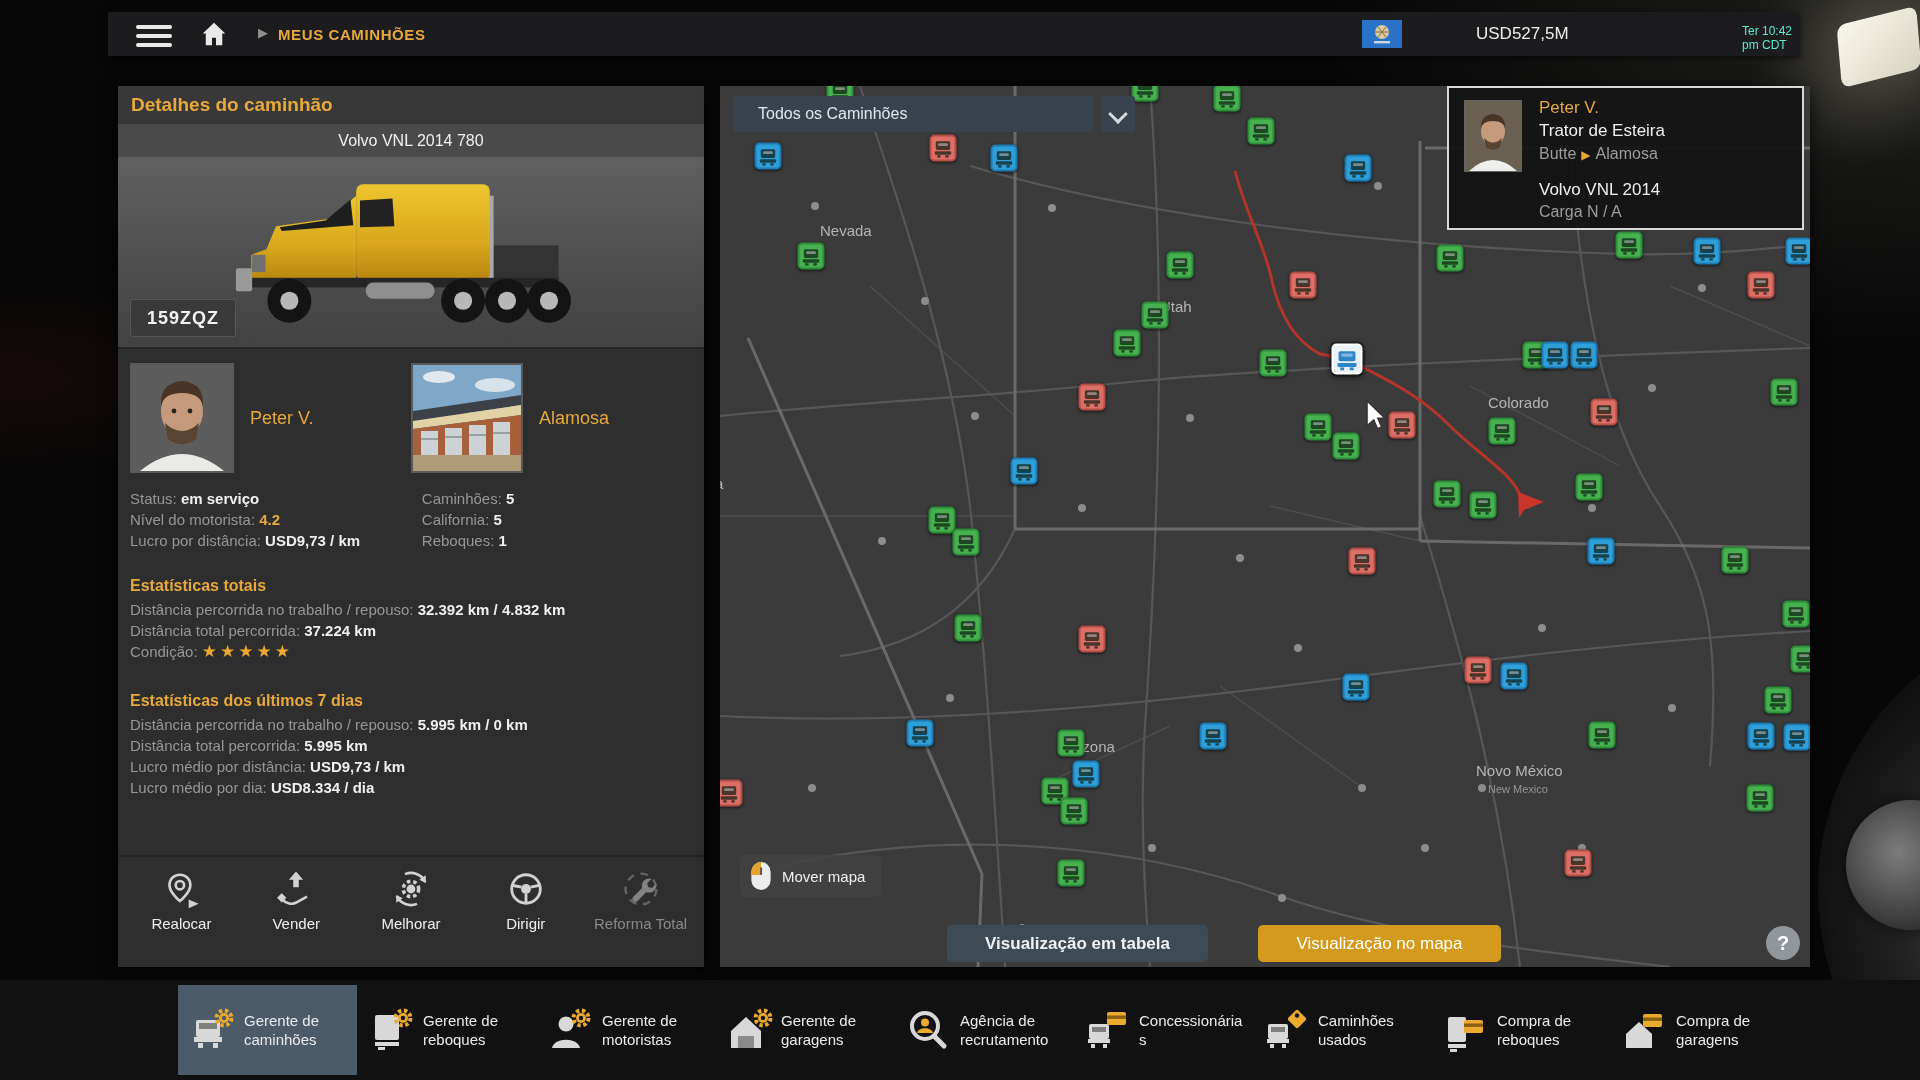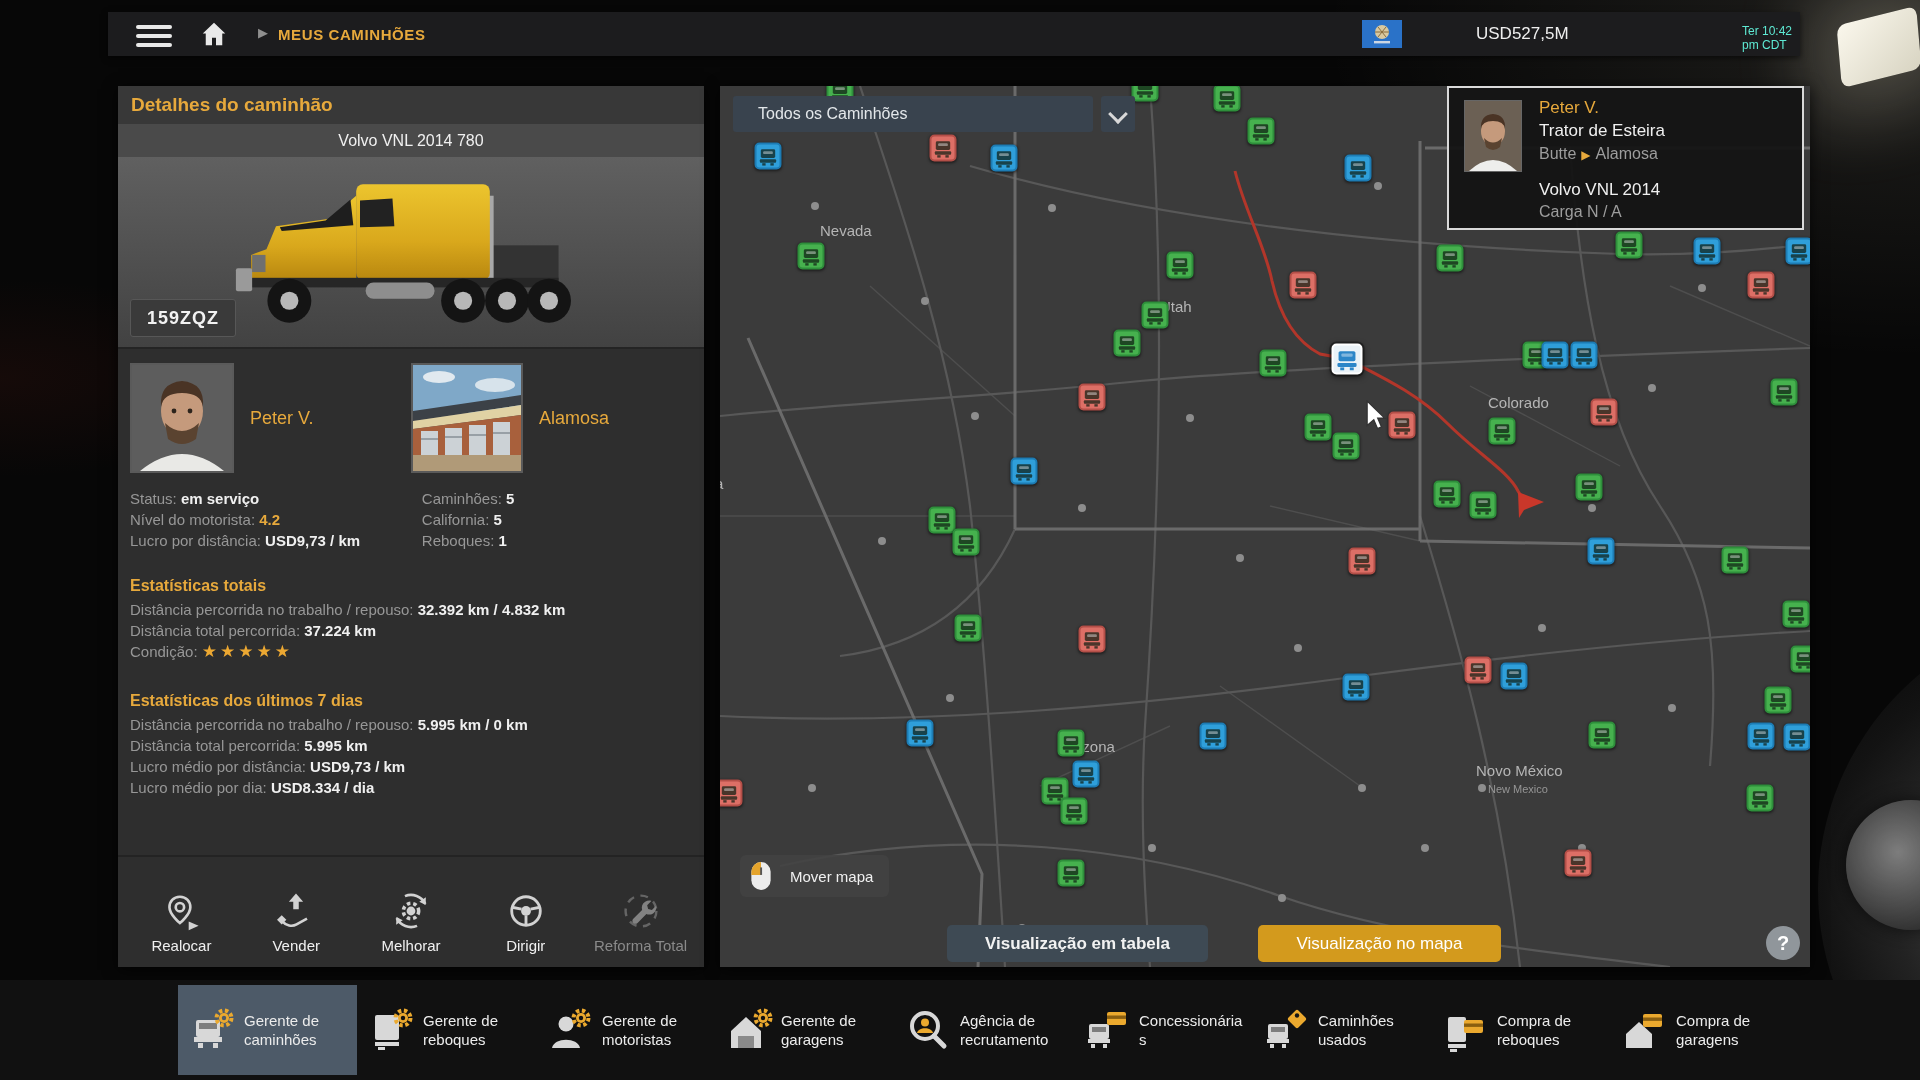--- a/index.html
+++ b/index.html
@@ -56,21 +56,21 @@
   .stats-cols { display:flex; margin:15px 12px 0 12px; }
   .stat-col { flex:1; }
   .stat-line { font-size:15px; line-height:21px; color:#979797; white-space:nowrap; }
   .stat-line b { color:#f0f0f0; font-weight:bold; }
   .stat-line b.accent { color:#e7a93c; }
   .section { margin:26px 12px 0 12px; }
   .section.week { margin-top:30px; }
   .section h3 { color:#e7a93c; font-size:16px; font-weight:bold; margin-bottom:4px; }
   .stars { color:#eca832; font-size:17px; letter-spacing:3px; }
   #actions { position:absolute; left:0; bottom:0; width:100%; height:112px; border-top:2px solid #232323;
-      display:flex; align-items:flex-end; padding:6px 6px 12px 6px; background:#2e2e2e; }
+      display:flex; align-items:flex-start; padding:6px 6px 12px 6px; background:#2e2e2e; }
   .action { flex:1; display:flex; flex-direction:column; align-items:center; justify-content:flex-start;
       padding-top:4px; cursor:pointer; }
   .action svg { width:44px; height:44px; }
   .action .alabel { font-size:15px; color:#f0f0f0; text-align:center; line-height:18px; margin-top:4px; }
   .action.disabled .alabel { color:#8a8a8a; }
 
   
   #map { position:absolute; left:720px; top:86px; width:1090px; height:881px; background:#3b3b3b;
       overflow:hidden; box-shadow:0 3px 14px rgba(0,0,0,.7); }
   #map svg.base { position:absolute; left:0; top:0; }
@@ -99,21 +99,21 @@
       background:rgba(18,18,18,.93); border:2px solid #d9d9d9; }
   #info-card .photo { position:absolute; left:15px; top:12px; width:58px; height:72px; border:1px solid #666; }
   #ic-name { position:absolute; left:90px; top:10px; font-size:17px; color:#e7a93c; }
   #ic-cargo-type { position:absolute; left:90px; top:33px; font-size:17px; color:#efefef; }
   #ic-route { position:absolute; left:90px; top:57px; font-size:16px; color:#9d9d9d; }
   #ic-route .rcaret { color:#e7a93c; font-size:12px; padding:0 5px; }
   #ic-truck { position:absolute; left:90px; top:92px; font-size:17px; color:#efefef; }
   #ic-cargo { position:absolute; left:90px; top:115px; font-size:16px; color:#9d9d9d; }
 
   #move-chip { position:absolute; left:20px; top:769px; height:42px; padding:0 16px 0 10px;
-      background:rgba(66,66,66,.88); border-radius:6px; display:flex; align-items:center; gap:18px;
+      background:rgba(66,66,66,.88); border-radius:6px; display:flex; align-items:center; gap:10px;
       font-size:15px; color:#f0f0f0; }
   #btn-table { position:absolute; left:227px; top:839px; width:261px; height:37px; background:#3e4a54;
       border-radius:5px; display:flex; align-items:center; justify-content:center;
       font-size:17px; font-weight:bold; color:#f2f2f2; cursor:pointer; }
   #btn-map { position:absolute; left:538px; top:839px; width:243px; height:37px; background:#d39a1d;
       border-radius:5px; display:flex; align-items:center; justify-content:center;
       font-size:17px; font-weight:normal; color:#fff; cursor:pointer; }
   #help-btn { position:absolute; left:1046px; top:840px; width:34px; height:34px; border-radius:50%;
       background:#90969b; color:#fff; font-size:20px; font-weight:bold; display:flex; align-items:center;
       justify-content:center; cursor:pointer; }

